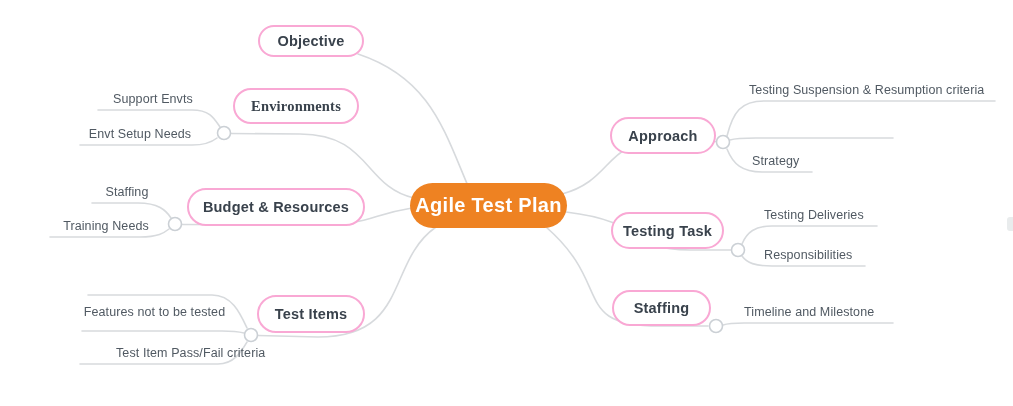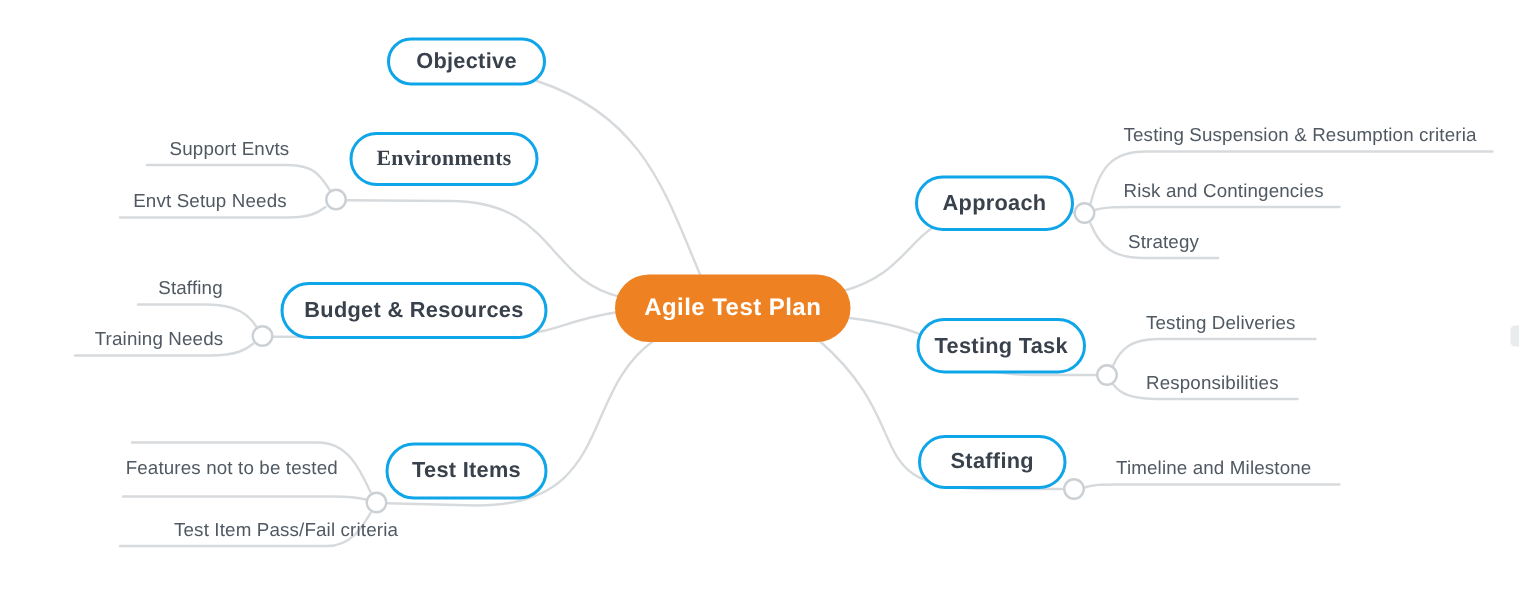--- a/index.html
+++ b/index.html
@@ -10,33 +10,33 @@
     font-family:"Liberation Sans","DejaVu Sans",sans-serif;
     overflow:hidden;
   }
   .wires{position:absolute;inset:0;pointer-events:none;}
   .wires path{fill:none;stroke:#D7DADD;stroke-width:1.6;stroke-linecap:round;}
   .wires circle{fill:#ffffff;stroke:#CBD0D5;stroke-width:1.6;pointer-events:auto;cursor:pointer;}
   .node{
     position:absolute;
     display:flex;align-items:center;justify-content:center;
     background:#ffffff;
-    border:2px solid #0ea5e9;
+    border:2px solid #f9a8d4;
     border-radius:19px;
     color:#39424C;
     font-size:14.5px;font-weight:700;letter-spacing:.2px;
     box-sizing:border-box;
     cursor:pointer;
     white-space:nowrap;
   }
   .node--center{
     background:#EE8222;
     border:none;
     color:#ffffff;
-    font-size:16px;font-weight:600;letter-spacing:.3px;
+    font-size:20px;font-weight:600;letter-spacing:.3px;
     border-radius:23px;
   }
   .leaf{
     position:absolute;
     font-size:12.5px;font-weight:400;color:#505962;
     letter-spacing:.1px;
     height:16px;line-height:16px;
     cursor:pointer;
     white-space:nowrap;
   }
@@ -97,21 +97,20 @@
   <div class="node" style="left:612px;top:290px;width:99px;height:36px;">Staffing</div>
 
   <div class="leaf leaf--left" style="left:98px;top:91px;width:110px;">Support Envts</div>
   <div class="leaf leaf--left" style="left:80px;top:126px;width:120px;">Envt Setup Needs</div>
   <div class="leaf leaf--left" style="left:92px;top:184px;width:70px;">Staffing</div>
   <div class="leaf leaf--left" style="left:50px;top:218px;width:112px;">Training Needs</div>
   <div class="leaf leaf--left" style="left:82px;top:304px;width:145px;">Features not to be tested</div>
   <div class="leaf leaf--left" style="left:80px;top:345px;width:146px;margin-left:36px;">Test Item Pass/Fail criteria</div>
 
   <div class="leaf leaf--right" style="left:749px;top:82px;">Testing Suspension &amp; Resumption criteria</div>
-  <div class="leaf leaf--right" style="left:749px;top:119px;">Risk and Contingencies</div>
   <div class="leaf leaf--right" style="left:752px;top:153px;">Strategy</div>
   <div class="leaf leaf--right" style="left:764px;top:207px;">Testing Deliveries</div>
   <div class="leaf leaf--right" style="left:764px;top:247px;">Responsibilities</div>
   <div class="leaf leaf--right" style="left:744px;top:304px;">Timeline and Milestone</div>
 
   <div class="clipped-edge"></div>
 
 </div>
 
 </body></html>

